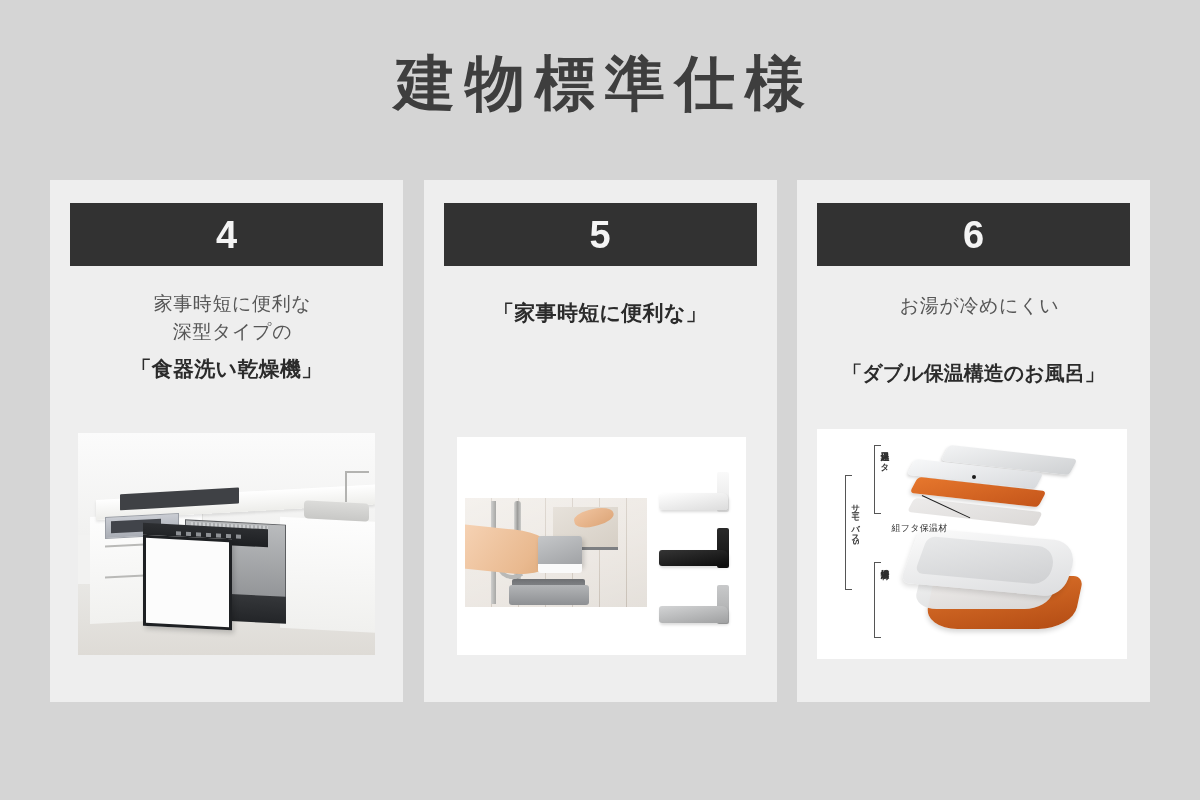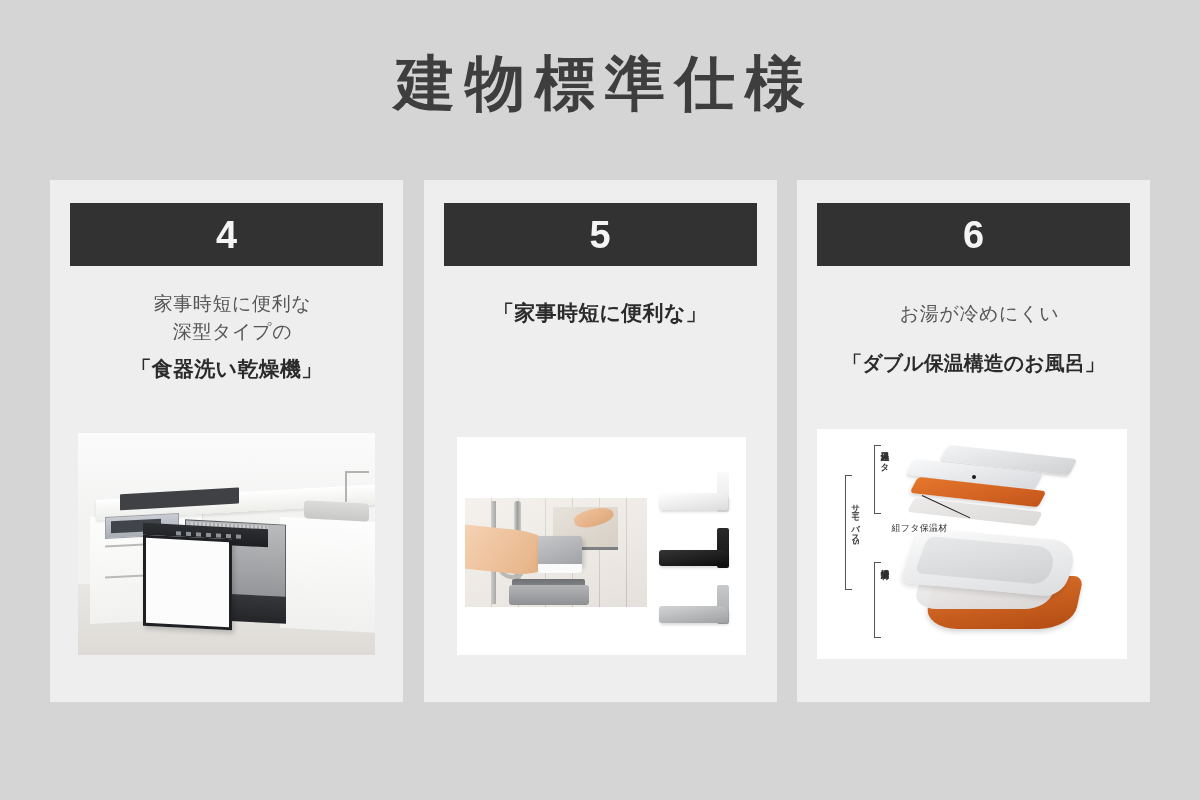--- a/index.html
+++ b/index.html
@@ -87,22 +87,22 @@
 
   .prod-title {
     font-size: 21px;
     font-weight: bold;
     color: #2b2b2b;
     letter-spacing: 0.3px;
     margin-top: 9px;
     white-space: nowrap;
   }
   .card3 .prod-title { font-size: 20px; letter-spacing: 0px; }
-  .card3 .card-text { top: 120px; }
-  .card3 .prod-title { margin-top: 22px; font-family: Liberation Mono, monospace; }
+  .card3 .card-text { top: 112px; }
+  .card3 .prod-title { margin-top: 40px; font-family: Liberation Mono, monospace; }
 
   .photo {
     position: absolute;
     background: #ffffff;
     overflow: hidden;
   }
   
   .card1 .photo { left: 28px; top: 253px; width: 297px; height: 222px; }
   
   .card2 .photo { left: 33px; top: 257px; width: 289px; height: 218px; }

